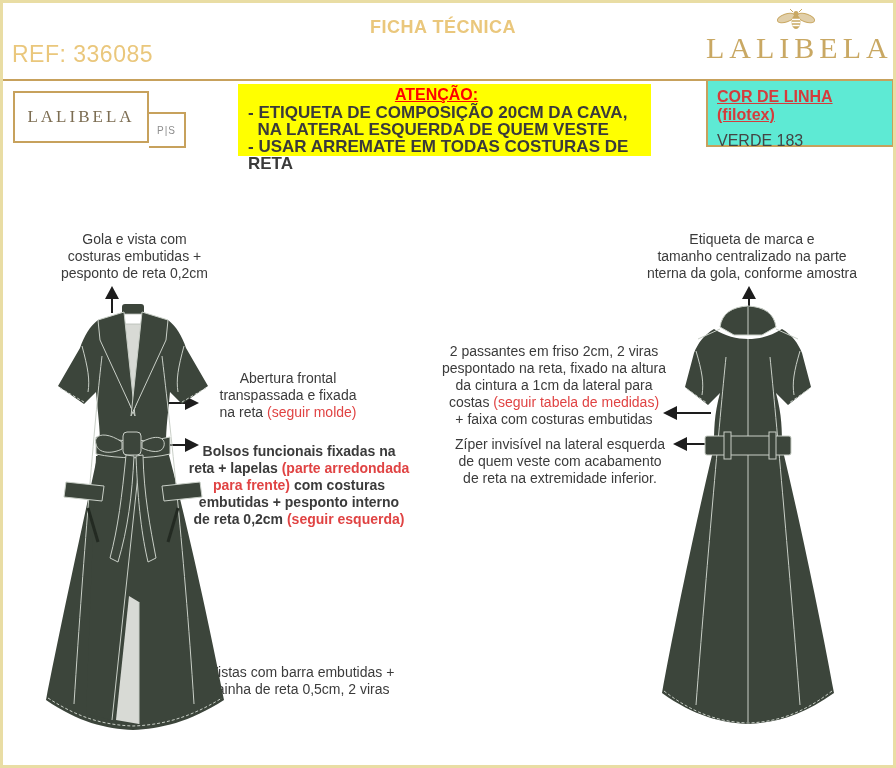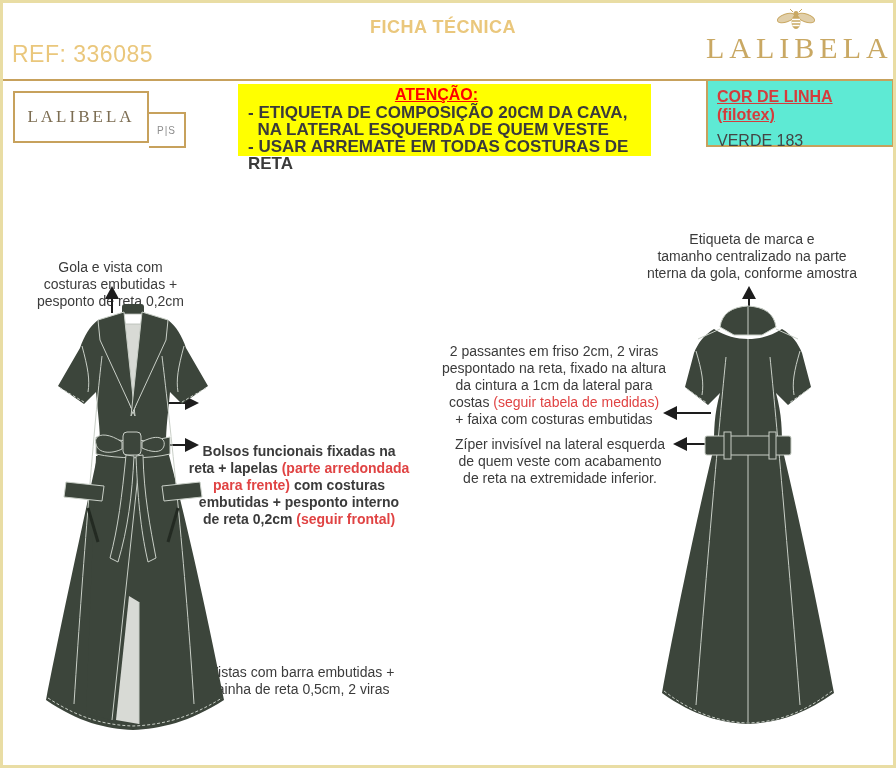--- a/index.html
+++ b/index.html
@@ -31,21 +31,21 @@
     line-height:17px;padding-left:10px;}
   
   .thread-box{left:703px;top:76px;width:188px;height:68px;border:2px solid var(--tan);
     box-sizing:border-box;background:#5eead4;padding:7px 0 0 9px;}
   .thread-label{color:var(--red-label);font-weight:bold;font-size:16px;text-decoration:underline;}
   .thread-value{color:#444;font-size:16px;margin-top:8px;}
   
   .note{font-size:14px;line-height:17px;color:#3b3b3b;white-space:pre-line;}
   .center{text-align:center;}
   .seg-red{color:var(--red-annot);}
-  .n-collar{left:10px;top:228px;width:195px;margin-top:28px;}
+  .n-collar{left:34px;top:228px;width:195px;}
   .n-front{left:200px;top:367px;width:170px;}
   .n-pockets{left:160px;top:440px;width:272px;font-weight:bold;}
   .n-hem{left:206px;top:661px;width:240px;text-align:left;}
   .n-label{left:615px;top:228px;width:268px;}
   .n-belt{left:422px;top:340px;width:258px;}
   .n-zip{left:428px;top:433px;width:258px;}
   
   svg{position:absolute;overflow:visible;}
   .fab{fill:var(--dress-green);}
   .st{stroke:var(--stitch);stroke-width:1;fill:none;}
@@ -86,25 +86,28 @@
   </div>
 
   <div class="abs thread-box">
     <div class="thread-label">COR DE LINHA (filotex)</div>
     <div class="thread-value">VERDE 183</div>
   </div>
 
   <div class="abs note center n-collar"><span>Gola e vista com
 costuras embutidas +
 pesponto de reta 0,2cm</span></div>
+  <div class="abs note center n-front"><span>Abertura frontal
+transpassada e fixada
+na reta </span><span class="seg-red">(seguir molde)</span></div>
   <div class="abs note center n-pockets"><span>Bolsos funcionais fixadas na
 reta + lapelas </span><span class="seg-red">(parte arredondada
 para frente)</span><span> com costuras
 embutidas + pesponto interno
-de reta 0,2cm </span><span class="seg-red">(seguir frontal)</span></div>
+de reta 0,2cm </span><span class="seg-red">(seguir esquerda)</span></div>
   <div class="abs note n-hem"><span>Vistas com barra embutidas +
 bainha de reta 0,5cm, 2 viras</span></div>
   <div class="abs note center n-label"><span>Etiqueta de marca e
 tamanho centralizado na parte
 nterna da gola, conforme amostra</span></div>
   <div class="abs note center n-belt"><span>2 passantes em friso 2cm, 2 viras
 pespontado na reta, fixado na altura
 da cintura a 1cm da lateral para
 costas </span><span class="seg-red">(seguir tabela de medidas)</span><span>
 + faixa com costuras embutidas</span></div>

